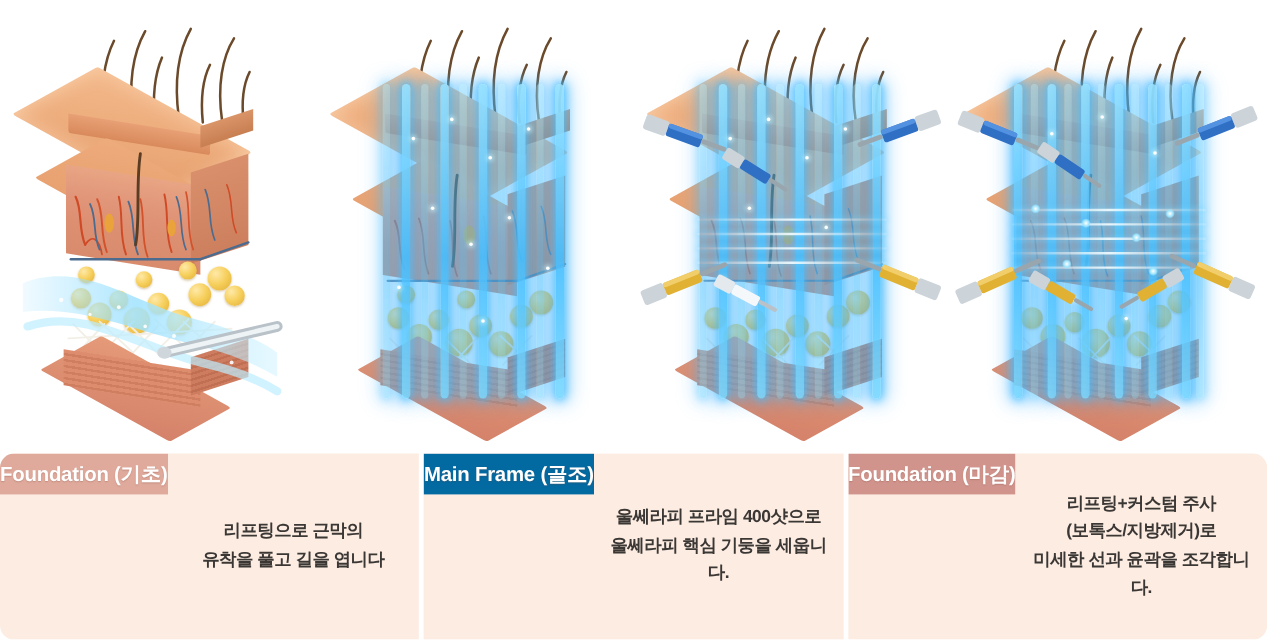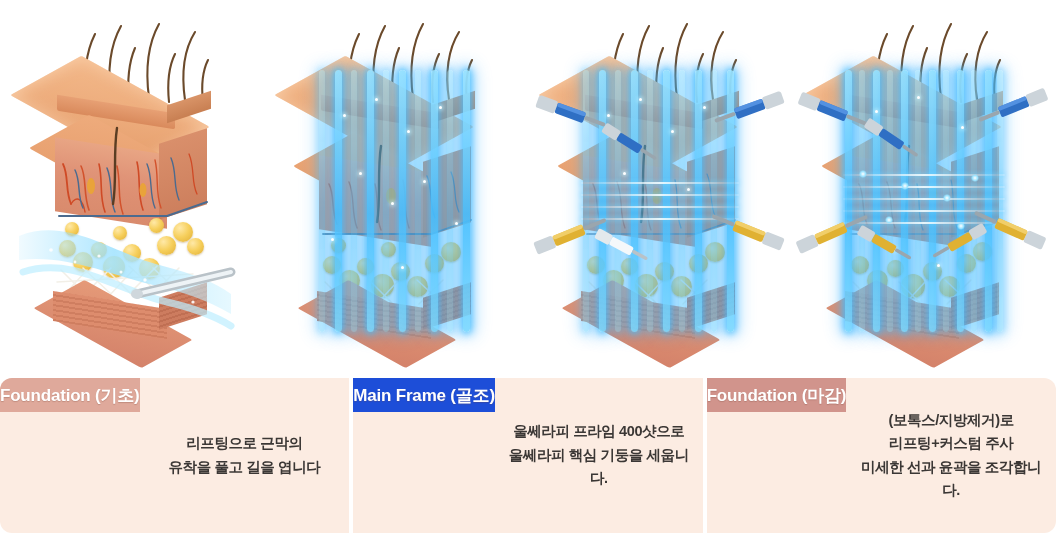--- a/index.html
+++ b/index.html
@@ -757,35 +757,35 @@
       <div class="card-head" style="background: rgb(223, 169, 155);">Foundation (기초)</div>
       <div class="card-body" style="color: rgb(59, 55, 53);">
         <div>
           <span class="ln">리프팅으로 근막의</span>
           <span class="ln">유착을 풀고 길을 엽니다</span>
         </div>
       </div>
     </div>
 
     <div class="card" style="background: rgb(252, 236, 226);">
-      <div class="card-head" style="background: #1d4ed8;">Main Frame (골조)</div>
+      <div class="card-head" style="background: #0369a1;">Main Frame (골조)</div>
       <div class="card-body" style="color: rgb(59, 55, 53);">
         <div>
           <span class="ln">울쎄라피 프라임 400샷으로</span>
           <span class="ln">울쎄라피 핵심 기둥을 세웁니다.</span>
         </div>
       </div>
     </div>
 
     <div class="card" style="background: rgb(252, 236, 226);">
       <div class="card-head" style="background: rgb(209, 148, 140);">Foundation (마감)</div>
       <div class="card-body" style="color: rgb(59, 55, 53);">
         <div>
+          <span class="ln">리프팅+커스텀 주사</span>
           <span class="ln">(보톡스/지방제거)로</span>
-          <span class="ln">리프팅+커스텀 주사</span>
           <span class="ln">미세한 선과 윤곽을 조각합니다.</span>
         </div>
       </div>
     </div>
 
 
   </div>
 
 </div>
 

